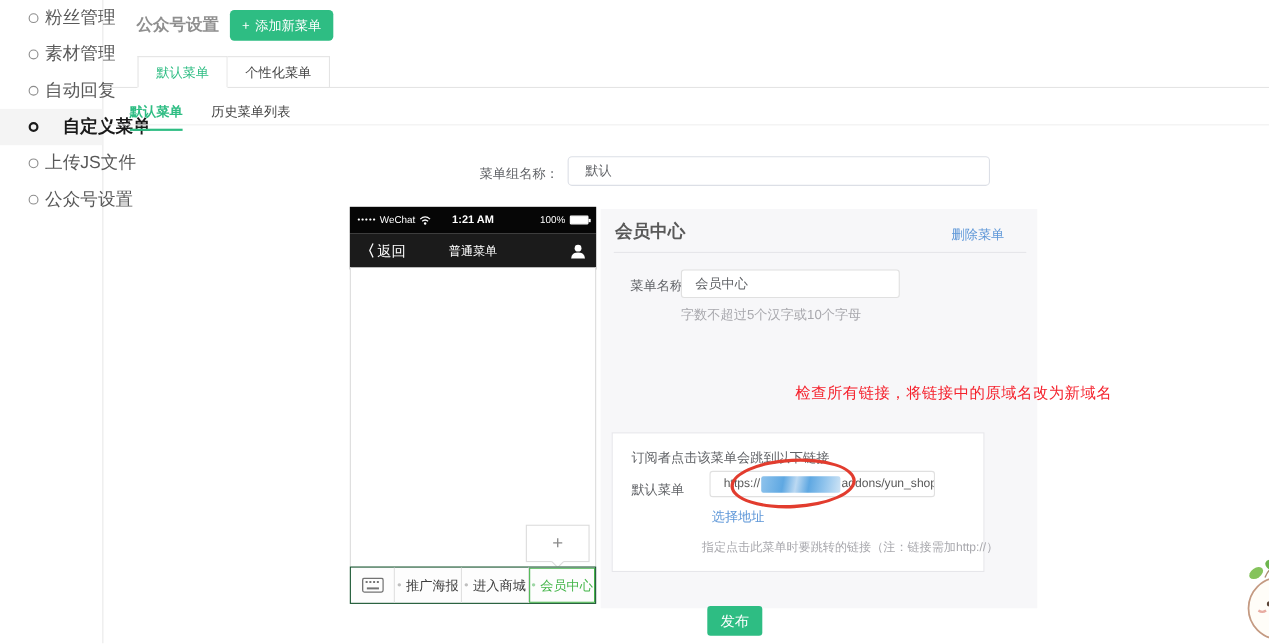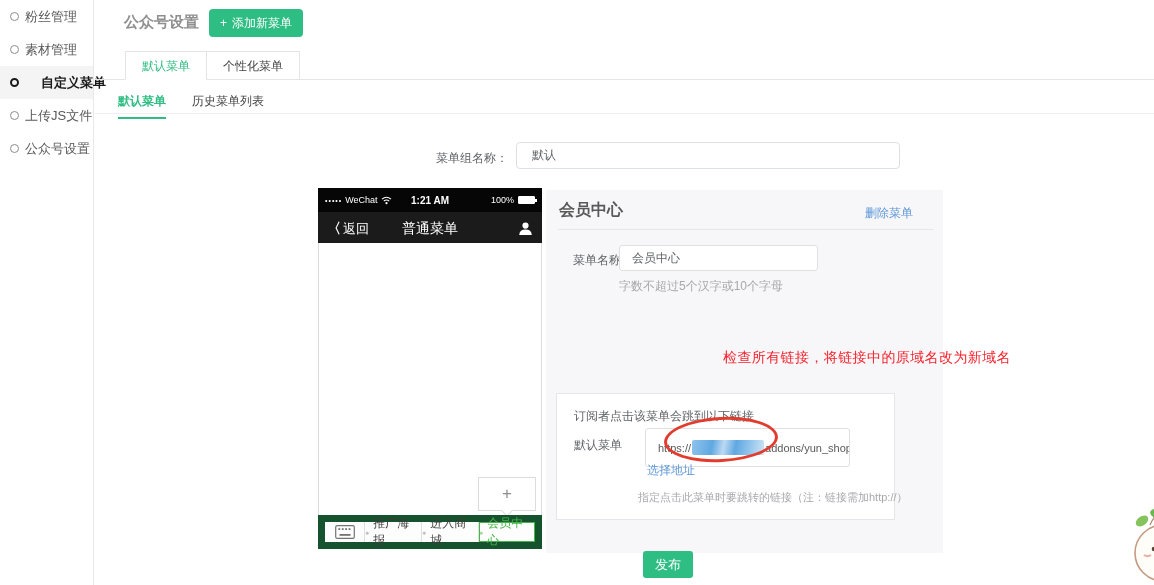--- a/index.html
+++ b/index.html
@@ -6,21 +6,21 @@
   html,body { width:1154px; height:585px; }
   body {
     position: relative;
     overflow: hidden;
     background: #ffffff;
     font-family: "Liberation Sans", "DejaVu Sans", sans-serif;
     color: #333;
   }
   
   .sidebar { position:absolute; left:0; top:0; bottom:0; width:94px; background:#fff; border-right:1px solid #e8e8e8; }
-  .side-item { height:33px; display:flex; align-items:center; padding-left:10px; font-size:13px; color:#595959; cursor:pointer; white-space:nowrap;text-align:right; }
+  .side-item { height:33px; display:flex; align-items:center; padding-left:26px; font-size:16px; color:#595959; cursor:pointer; white-space:nowrap;text-align:right; }
   .side-item .ring { width:9px; height:9px; border:1.5px solid #8c8c8c; border-radius:50%; margin-right:6px; flex:none; }
   .side-item.active { background:#f4f4f4; color:#1a1a1a; font-weight:bold;gap:16px; }
   .side-item.active .ring { border-color:#1a1a1a; border-width:2px; }
   
   .page-title { position:absolute; left:124px; top:13px; font-size:15px; color:#8f8f8f; }
   .add-btn { position:absolute; left:209px; top:9px; width:94px; height:28px; background:#2ebd83; color:#fff;
     font-size:12px; border:none; border-radius:4px; display:flex; align-items:center; justify-content:center; gap:5px; cursor:pointer; }
   
   .card-tabs-line { position:absolute; left:95px; right:0; top:79px; height:1px; background:#e4e4e4; }
   .card-tabs { position:absolute; left:125px; top:51px; display:flex; z-index:2; }
@@ -42,25 +42,25 @@
   .p-status { position:relative; height:22px; background:#060606; color:#fff; display:flex; align-items:center; padding:12px 7px; }
   .p-dots { font-size:7px; letter-spacing:1px; margin-right:3px; }
   .p-carrier { font-size:9px; margin-right:3px; }
   .p-time { position:absolute; left:50%; transform:translateX(-50%); font-size:10px; font-weight:bold; }
   .p-right { margin-left:auto; display:flex; align-items:center; gap:4px; font-size:9px; }
   .batt { width:17px; height:8px; border:1px solid #fff; border-radius:1px; background:#fff; position:relative; }
   .batt::after { content:""; position:absolute; right:-3px; top:1.5px; width:2px; height:3px; background:#fff; }
   .p-nav { position:relative; height:33px; background:#1b1b1b; color:#fff; display:flex; align-items:center; padding:0 9px; }
   .p-back { display:flex; align-items:center; gap:2px; font-size:13px; cursor:pointer; }
   .p-back-chevron { font-size:14px; font-weight:bold; }
-  .p-title { position:absolute; left:50%; transform:translateX(-50%); font-size:14px; }
+  .p-title { position:absolute; left:50%; transform:translateX(-50%); font-size:11px; }
   .p-user { margin-left:auto; cursor:pointer; display:flex; }
   .p-screen { position:absolute; top:55px; bottom:34px; left:0; right:0; background:#fff;
     border-left:1px solid #dcdcdc; border-right:1px solid #dcdcdc; }
-  .p-menubar { position:absolute; left:0; right:0; bottom:0; height:34px; border:7px solid #14532d; background:#fdfdfd; display:flex; }
+  .p-menubar { position:absolute; left:0; right:0; bottom:0; height:34px; border:1px solid #14532d; background:#fdfdfd; display:flex; }
   .p-kb { width:40px; display:flex; align-items:center; justify-content:center; border-right:1px solid #e0e0e0; cursor:pointer; }
   .p-mitem { flex:1; display:flex; align-items:center; justify-content:center; gap:4px; font-size:12px; color:#3d3d3d;
     border-right:1px solid #e0e0e0; cursor:pointer; }
   .p-mitem:last-child { border-right:none; }
   .p-mitem .dot { font-size:7px; color:#bfbfbf; }
   .p-mitem.active { box-shadow:inset 0 0 0 1px #44b549; color:#44b549; }
   .p-mitem.active .dot { color:#9ed6a5; }
   .p-plus { position:absolute; left:160px; top:289px; width:58px; height:34px; background:#fff; border:1px solid #dcdcdc;
     display:flex; align-items:center; justify-content:center; color:#8c8c8c; font-size:17px; cursor:pointer; }
   .p-plus-caret { position:absolute; bottom:-5px; left:50%; width:8px; height:8px; background:#fff;
@@ -80,21 +80,21 @@
   .radio-item:last-child { margin-right:0; }
   .radio { width:14px; height:14px; border-radius:50%; border:1px solid #dcdfe6; background:#fff; position:relative; flex:none; }
   .radio-item.selected .radio { background:#2ebd83; border-color:#2ebd83; }
   .radio-item.selected .radio::after { content:""; position:absolute; left:50%; top:50%; width:4px; height:4px;
     border-radius:50%; background:#fff; transform:translate(-50%,-50%); }
   .radio-item.selected { color:#2ebd83; }
   
   .link-box { position:absolute; left:10px; top:203px; width:339px; height:127px; background:#fff; border:1px solid #e6e6ea; }
   .lb-intro { position:absolute; left:17px; top:14px; font-size:12px; color:#606266; }
   .lb-addr-label { position:absolute; left:17px; top:43px; font-size:12px; color:#606266; }
-  .lb-url { position:absolute; left:88px; top:34px; width:205px; height:39px; border:1px solid #e0e0e0; border-radius:3px;
+  .lb-url { position:absolute; left:88px; top:34px; width:205px; height:24px; border:1px solid #e0e0e0; border-radius:3px;
     background:#fff; display:flex; align-items:center; padding:0 4px 0 12px; font-size:11px; color:#595959; white-space:nowrap; overflow:hidden; }
   .lb-blur { width:72px; height:15px; flex:none; border-radius:2px; margin:0 1px;
     background:linear-gradient(100deg,#8fc3ec 0%,#5fa8e2 28%,#bcd9f2 44%,#5fa8e2 60%,#8fc3ec 78%,#cfe4f5 100%); }
   .lb-choose { position:absolute; left:90px; top:68px; font-size:12px; color:#5e97d8; cursor:pointer; text-decoration:none; }
   .lb-hint { position:absolute; left:81px; top:96px; font-size:11px; color:#a8a8ad; white-space:nowrap; }
   .red-ellipse { position:absolute; left:664px; top:417px; width:114px; height:45px; border:3px solid #e23c2e;
     border-radius:50%; transform:rotate(-3deg); z-index:6; pointer-events:none; }
   
   .annotation { position:absolute; left:723px; top:349px; font-size:14px; letter-spacing:0.4px; color:#f5222d; z-index:5; white-space:nowrap; }
   .publish-btn { position:absolute; left:643px; top:551px; width:50px; height:27px; background:#2ebd83; color:#fff;
@@ -106,20 +106,24 @@
 <body>
 
 <nav class="sidebar">
   <div class="side-item">
     <span class="ring"></span>
     <span>粉丝管理</span>
   </div>
   <div class="side-item">
     <span class="ring"></span>
     <span>素材管理</span>
+  </div>
+  <div class="side-item">
+    <span class="ring"></span>
+    <span>自动回复</span>
   </div>
   <div class="side-item active">
     <span class="ring"></span>
     <span>自定义菜单</span>
   </div>
   <div class="side-item">
     <span class="ring"></span>
     <span>上传JS文件</span>
   </div>
   <div class="side-item">

